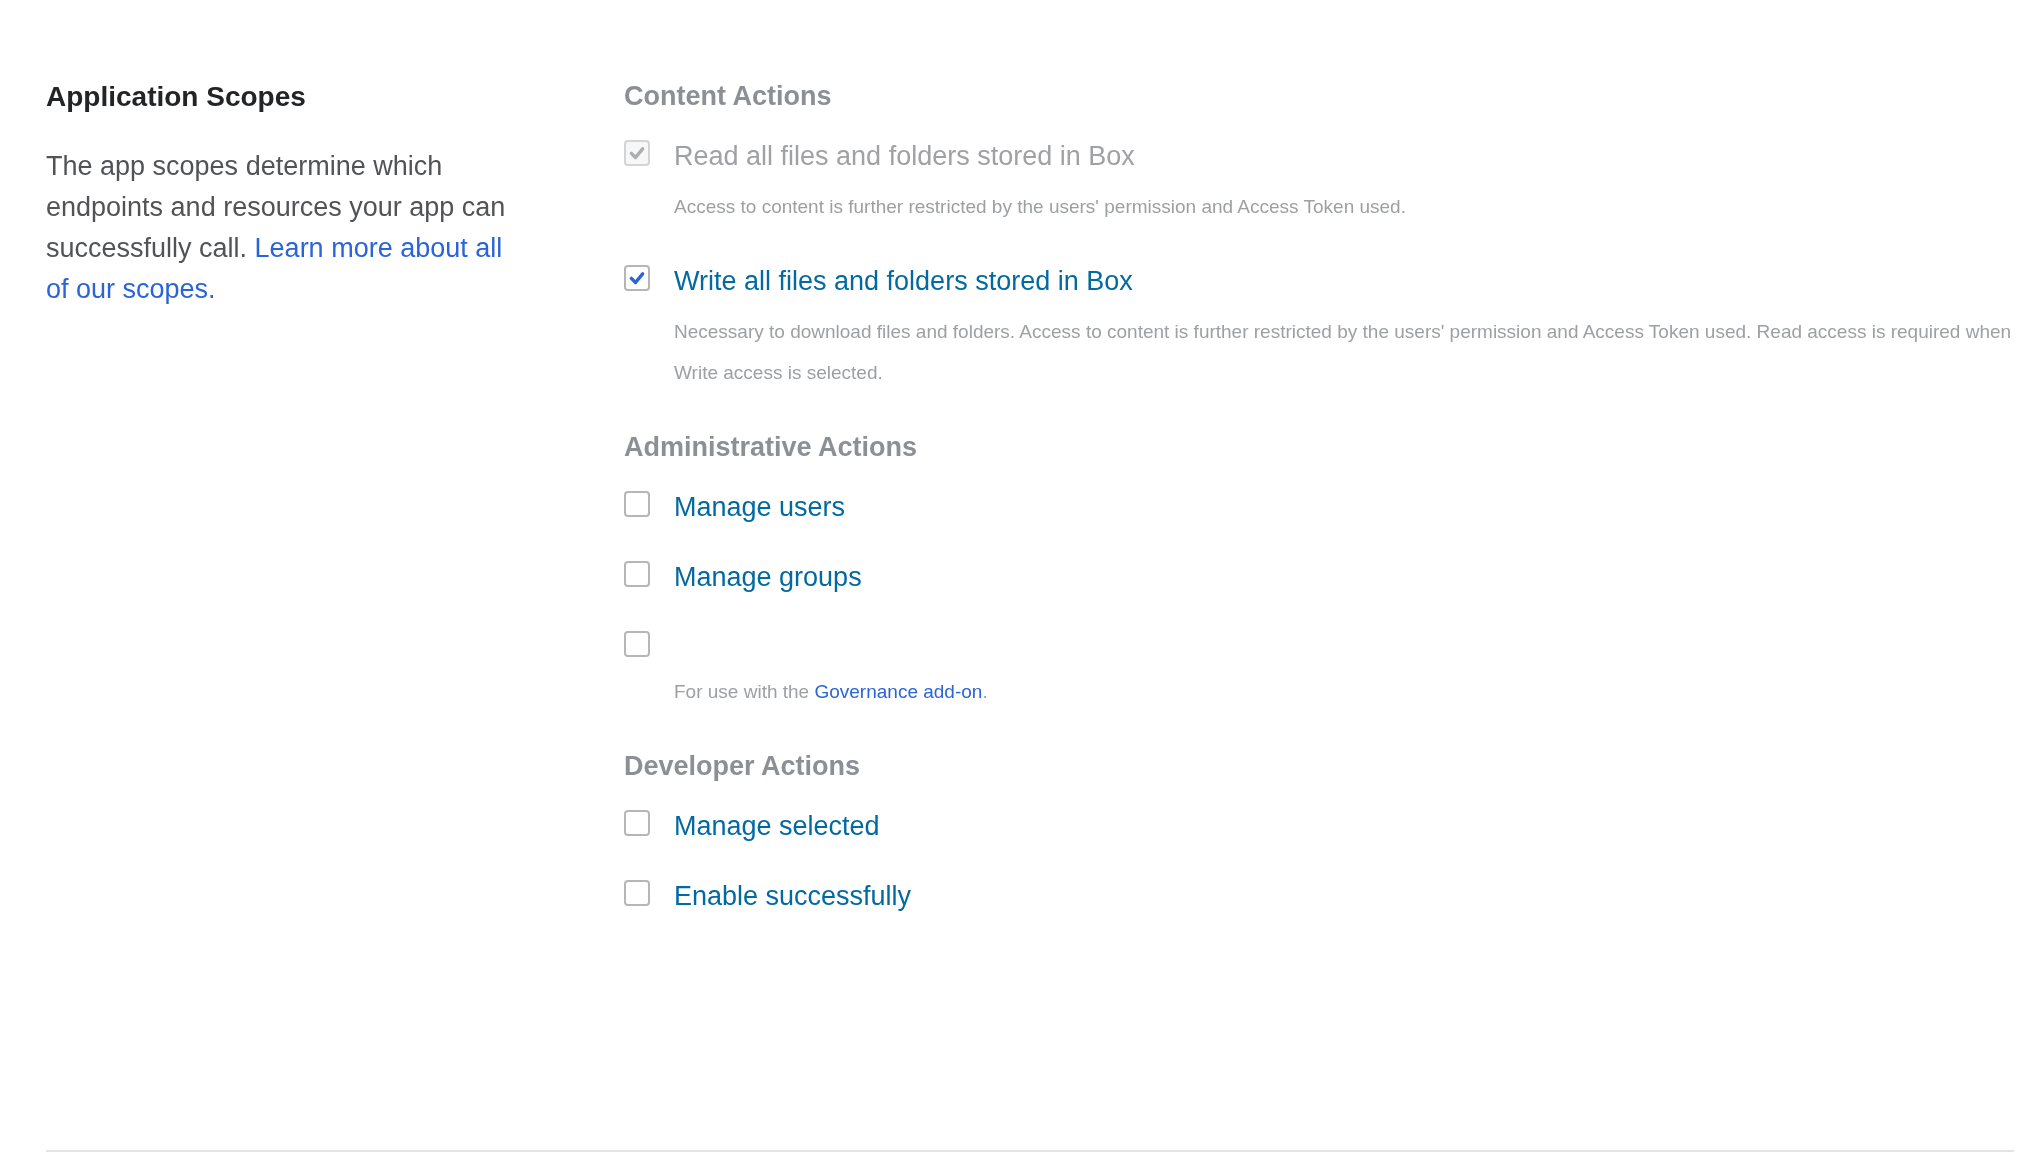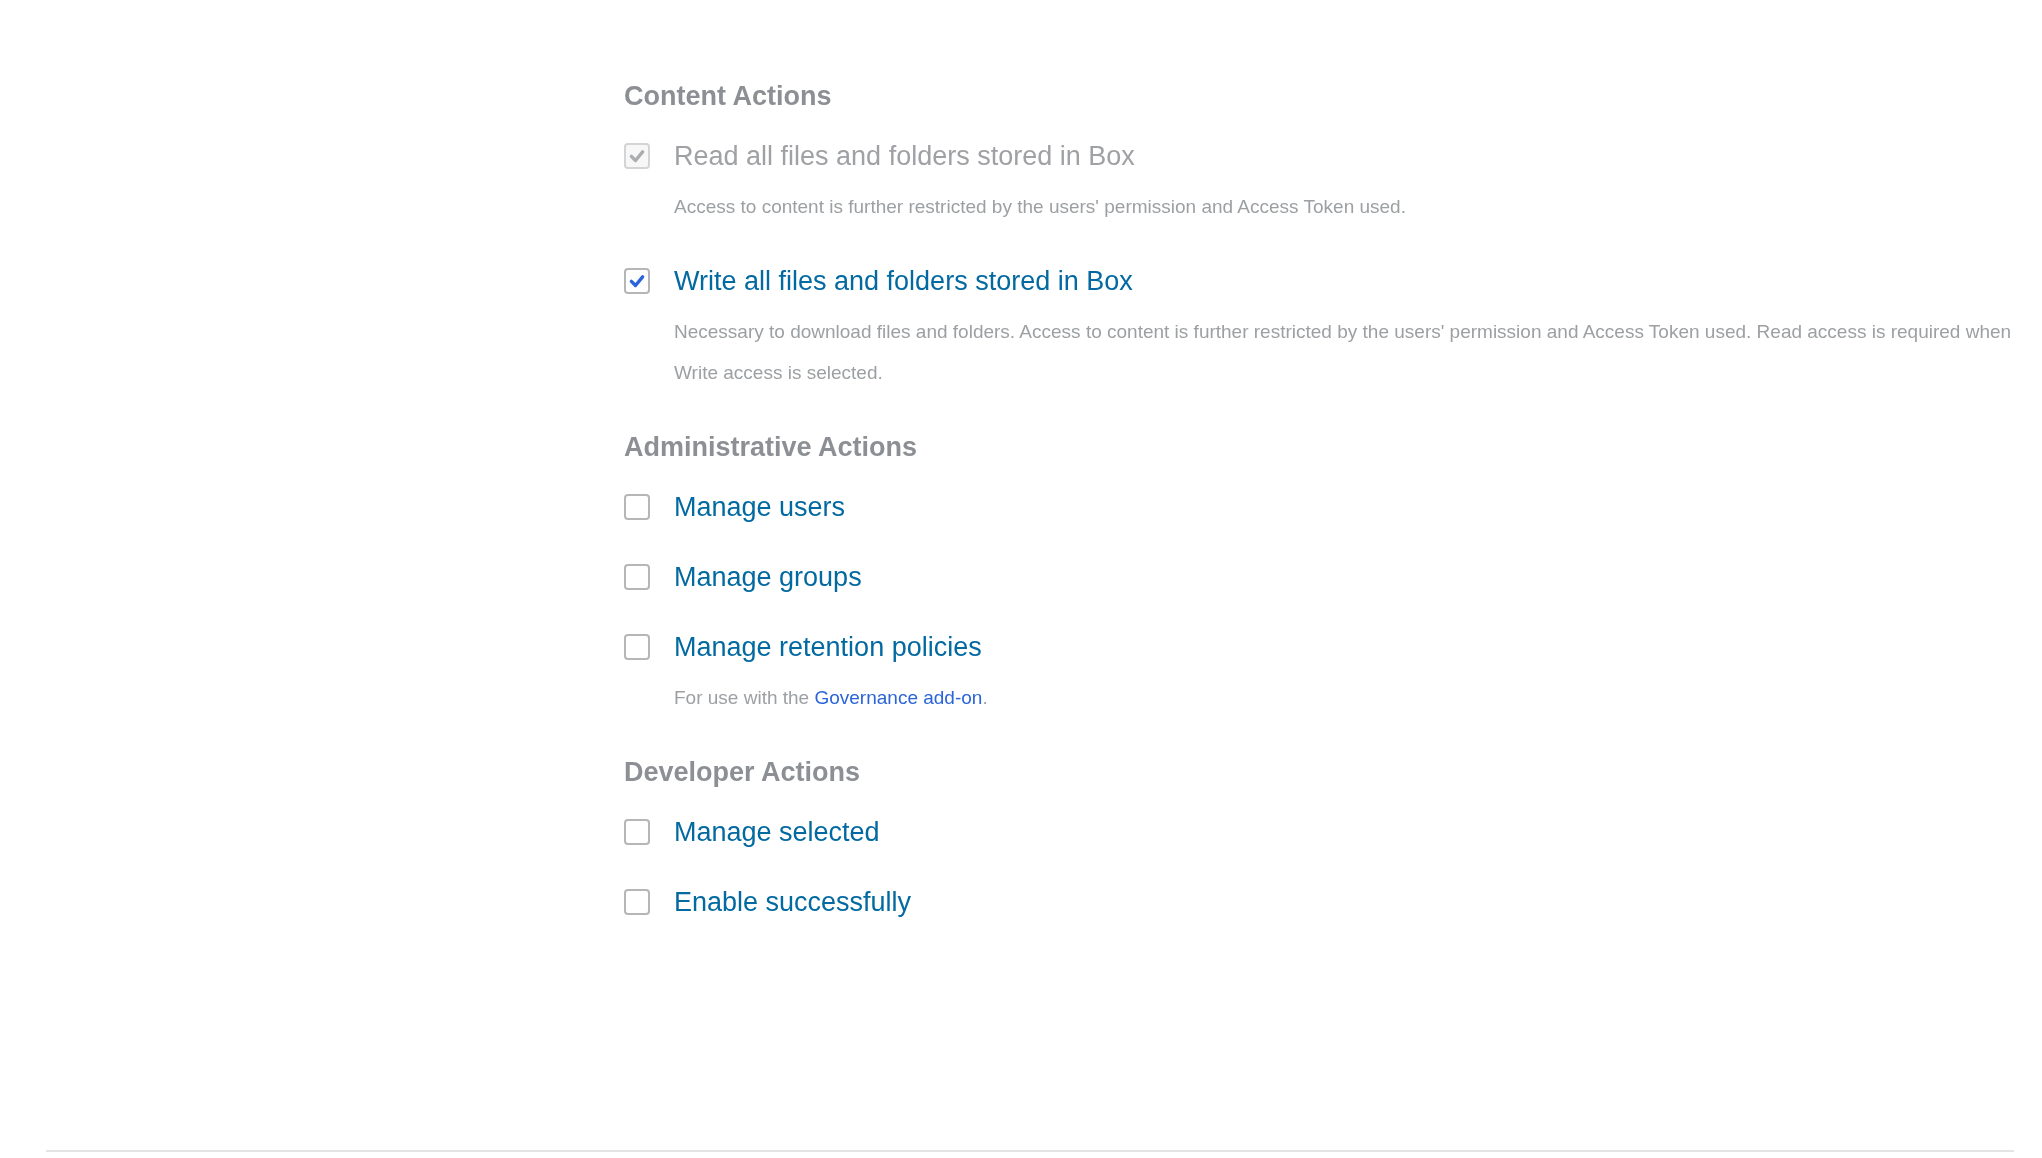--- a/index.html
+++ b/index.html
@@ -53,21 +53,20 @@
   .section-title {
     margin: 0 0 28px 0;
     font-size: 27px;
     line-height: 32px;
     font-weight: 700;
     color: #8c8f93;
   }
   .scope-item { margin: 0 0 38px 0; }
   .scope-row {
     display: flex;
-    align-items: center;
   }
   .checkbox {
     flex: 0 0 auto;
     width: 26px;
     height: 26px;
     box-sizing: border-box;
     border: 2px solid #b4b6b8;
     border-radius: 4px;
     background: #ffffff;
     margin-right: 24px;
@@ -112,20 +111,24 @@
     bottom: 6px;
     height: 2px;
     background: #e4e4e5;
   }
 </style>
 </head>
 <body>
 
 <div class="page">
 
+  <aside class="left-col">
+    <h2 class="page-title">Application Scopes</h2>
+    <p class="page-desc"><span>The app scopes determine which endpoints and resources your app can successfully call. </span><a class="link" href="#">Learn more about all of our scopes.</a></p>
+  </aside>
 
   <main class="right-col">
 
     <section class="section">
       <h3 class="section-title">Content Actions</h3>
 
       <div class="scope-item">
         <div class="scope-row">
           <span class="checkbox checked disabled" role="checkbox" aria-checked="true" aria-disabled="true">
             <svg class="check" viewBox="0 0 24 24">
@@ -169,21 +172,20 @@
           </span>
           <span class="scope-label">Manage groups</span>
         </div>
       </div>
 
       <div class="scope-item">
         <div class="scope-row">
           <span class="checkbox" role="checkbox" aria-checked="false">
             
           </span>
-          <span class="scope-label">Manage retention policies</span>
         </div>
         <p class="scope-desc"><span>For use with the </span><a class="link" href="#">Governance add-on</a><span>.</span></p>
       </div>
 
     </section>
 
     <section class="section">
       <h3 class="section-title">Developer Actions</h3>
 
       <div class="scope-item">

